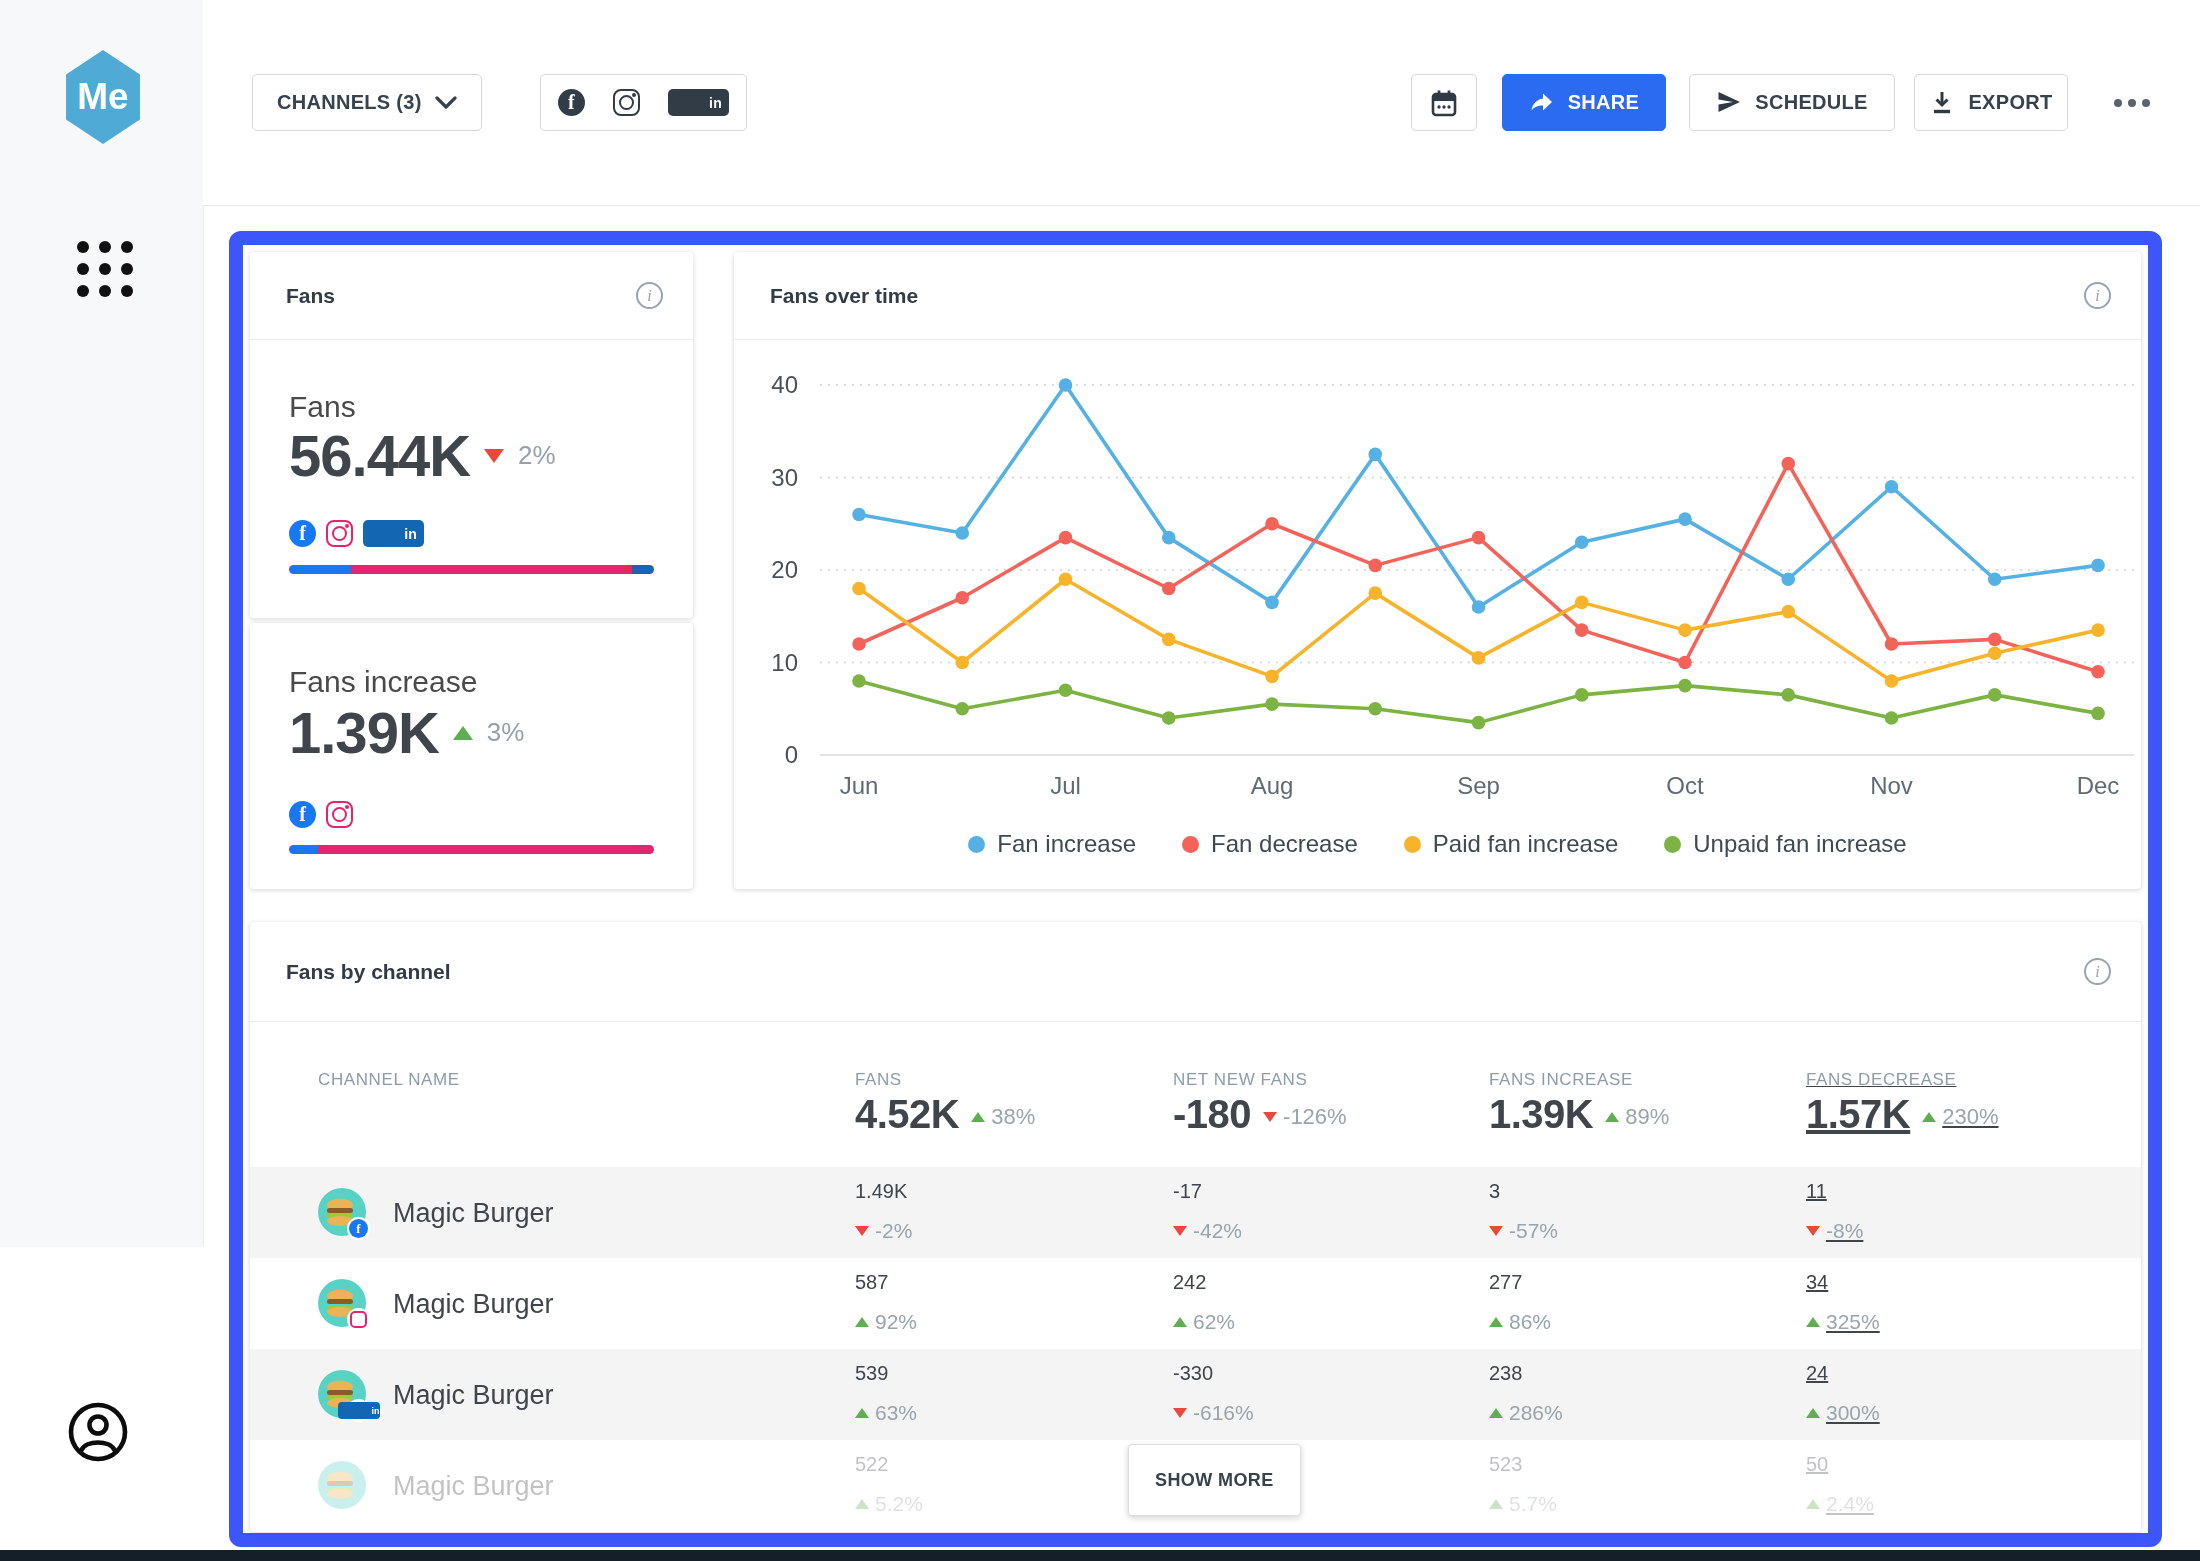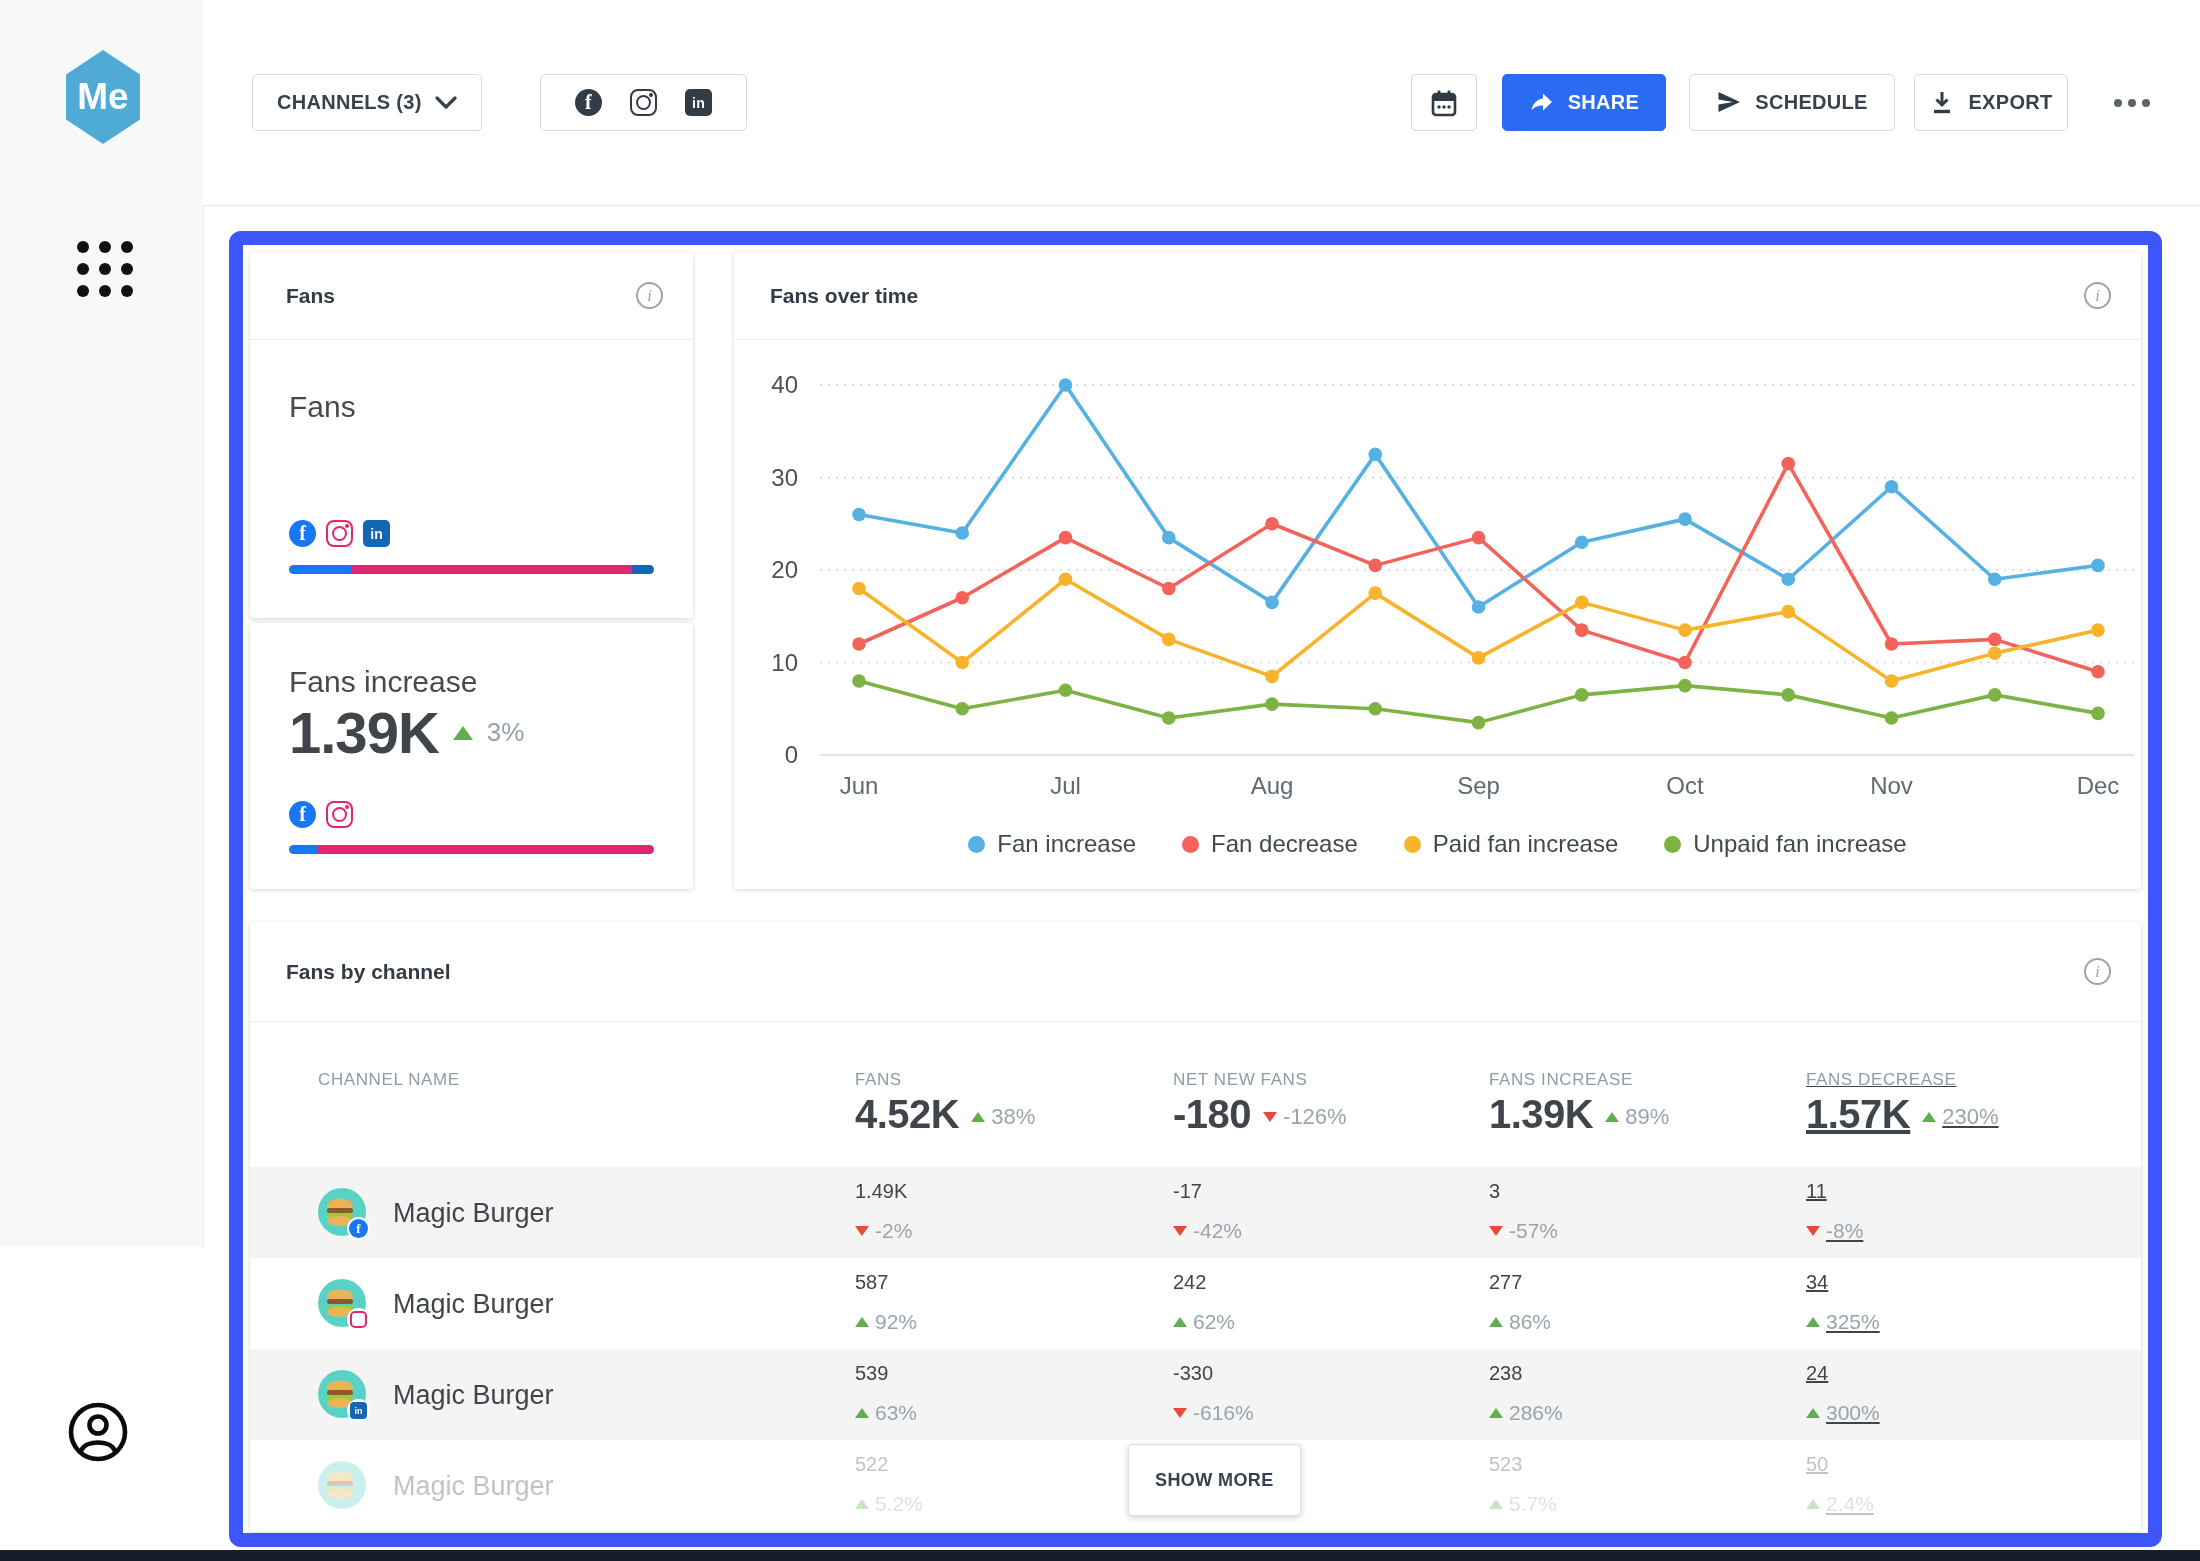--- a/index.html
+++ b/index.html
@@ -24,21 +24,21 @@
   .share-btn{left:1299px;width:164px;background:#2a6bf2;border-color:#2a6bf2;color:#fff;}
   .schedule-btn{left:1486px;width:206px;}
   .export-btn{left:1711px;width:154px;}
   .dots-btn{left:1905px;top:88px;width:48px;height:30px;border:none;display:flex;gap:6px;align-items:center;justify-content:center;}
   .dots-btn i{width:8px;height:8px;border-radius:50%;background:#5a646e;}
   
   .fb{border-radius:50%;background:#1877f2;color:#fff;font-weight:bold;display:flex;align-items:center;justify-content:center;
       font-family:"Liberation Serif",serif;}
   .fb.s27{width:27px;height:27px;font-size:20px;}
   .fb.dark{background:#313c47;}
-  .li{border-radius:5px;background:#1266b2;color:#fff;font-weight:bold;display:flex;align-items:center;justify-content:center;}
+  .li{border-radius:5px;background:#1266b2;color:#fff;font-weight:bold;display:flex;align-items:center;justify-content:center;padding-left:34px;}
   .li.s27{width:27px;height:27px;font-size:14px;}
   .li.dark{background:#313c47;}
   .ig{position:relative;box-sizing:border-box;}
   .ig.s27{width:27px;height:27px;border:2.6px solid #e0266e;border-radius:8px;}
   .ig.s27::before{content:"";position:absolute;inset:3.6px;border:2.6px solid #e0266e;border-radius:50%;}
   .ig.s27::after{content:"";position:absolute;top:1.6px;right:1.6px;width:4px;height:4px;border-radius:50%;background:#e0266e;}
   .ig.dark{border-color:#313c47;}
   .ig.dark::before{border-color:#313c47;}
   .ig.dark::after{background:#313c47;}
   
@@ -179,20 +179,25 @@
   </div>
 
   <div class="frame"></div>
 
   <div class="card fans-card">
     <div class="card-head">
       <span class="card-title">Fans</span>
       <span class="info">i</span>
     </div>
     <div class="stat-label" style="top:138px">Fans</div>
+    <div class="stat-row" style="top:170px">
+      <span class="stat-value">56.44K</span>
+      <span class="tri lg down"></span>
+      <span class="stat-pct">2%</span>
+    </div>
     <div class="net-icons" style="top:268px">
       <span class="fb s27">f</span>
       <span class="ig s27"></span>
       <span class="li s27">in</span>
     </div>
     <div class="bar" style="top:313px">
         <i style="width: 17%; background: rgb(24, 119, 242);"></i>
         <i style="width: 77%; background: rgb(224, 38, 110);"></i>
         <i style="width: 6%; background: rgb(18, 102, 178);"></i>
       </div>

